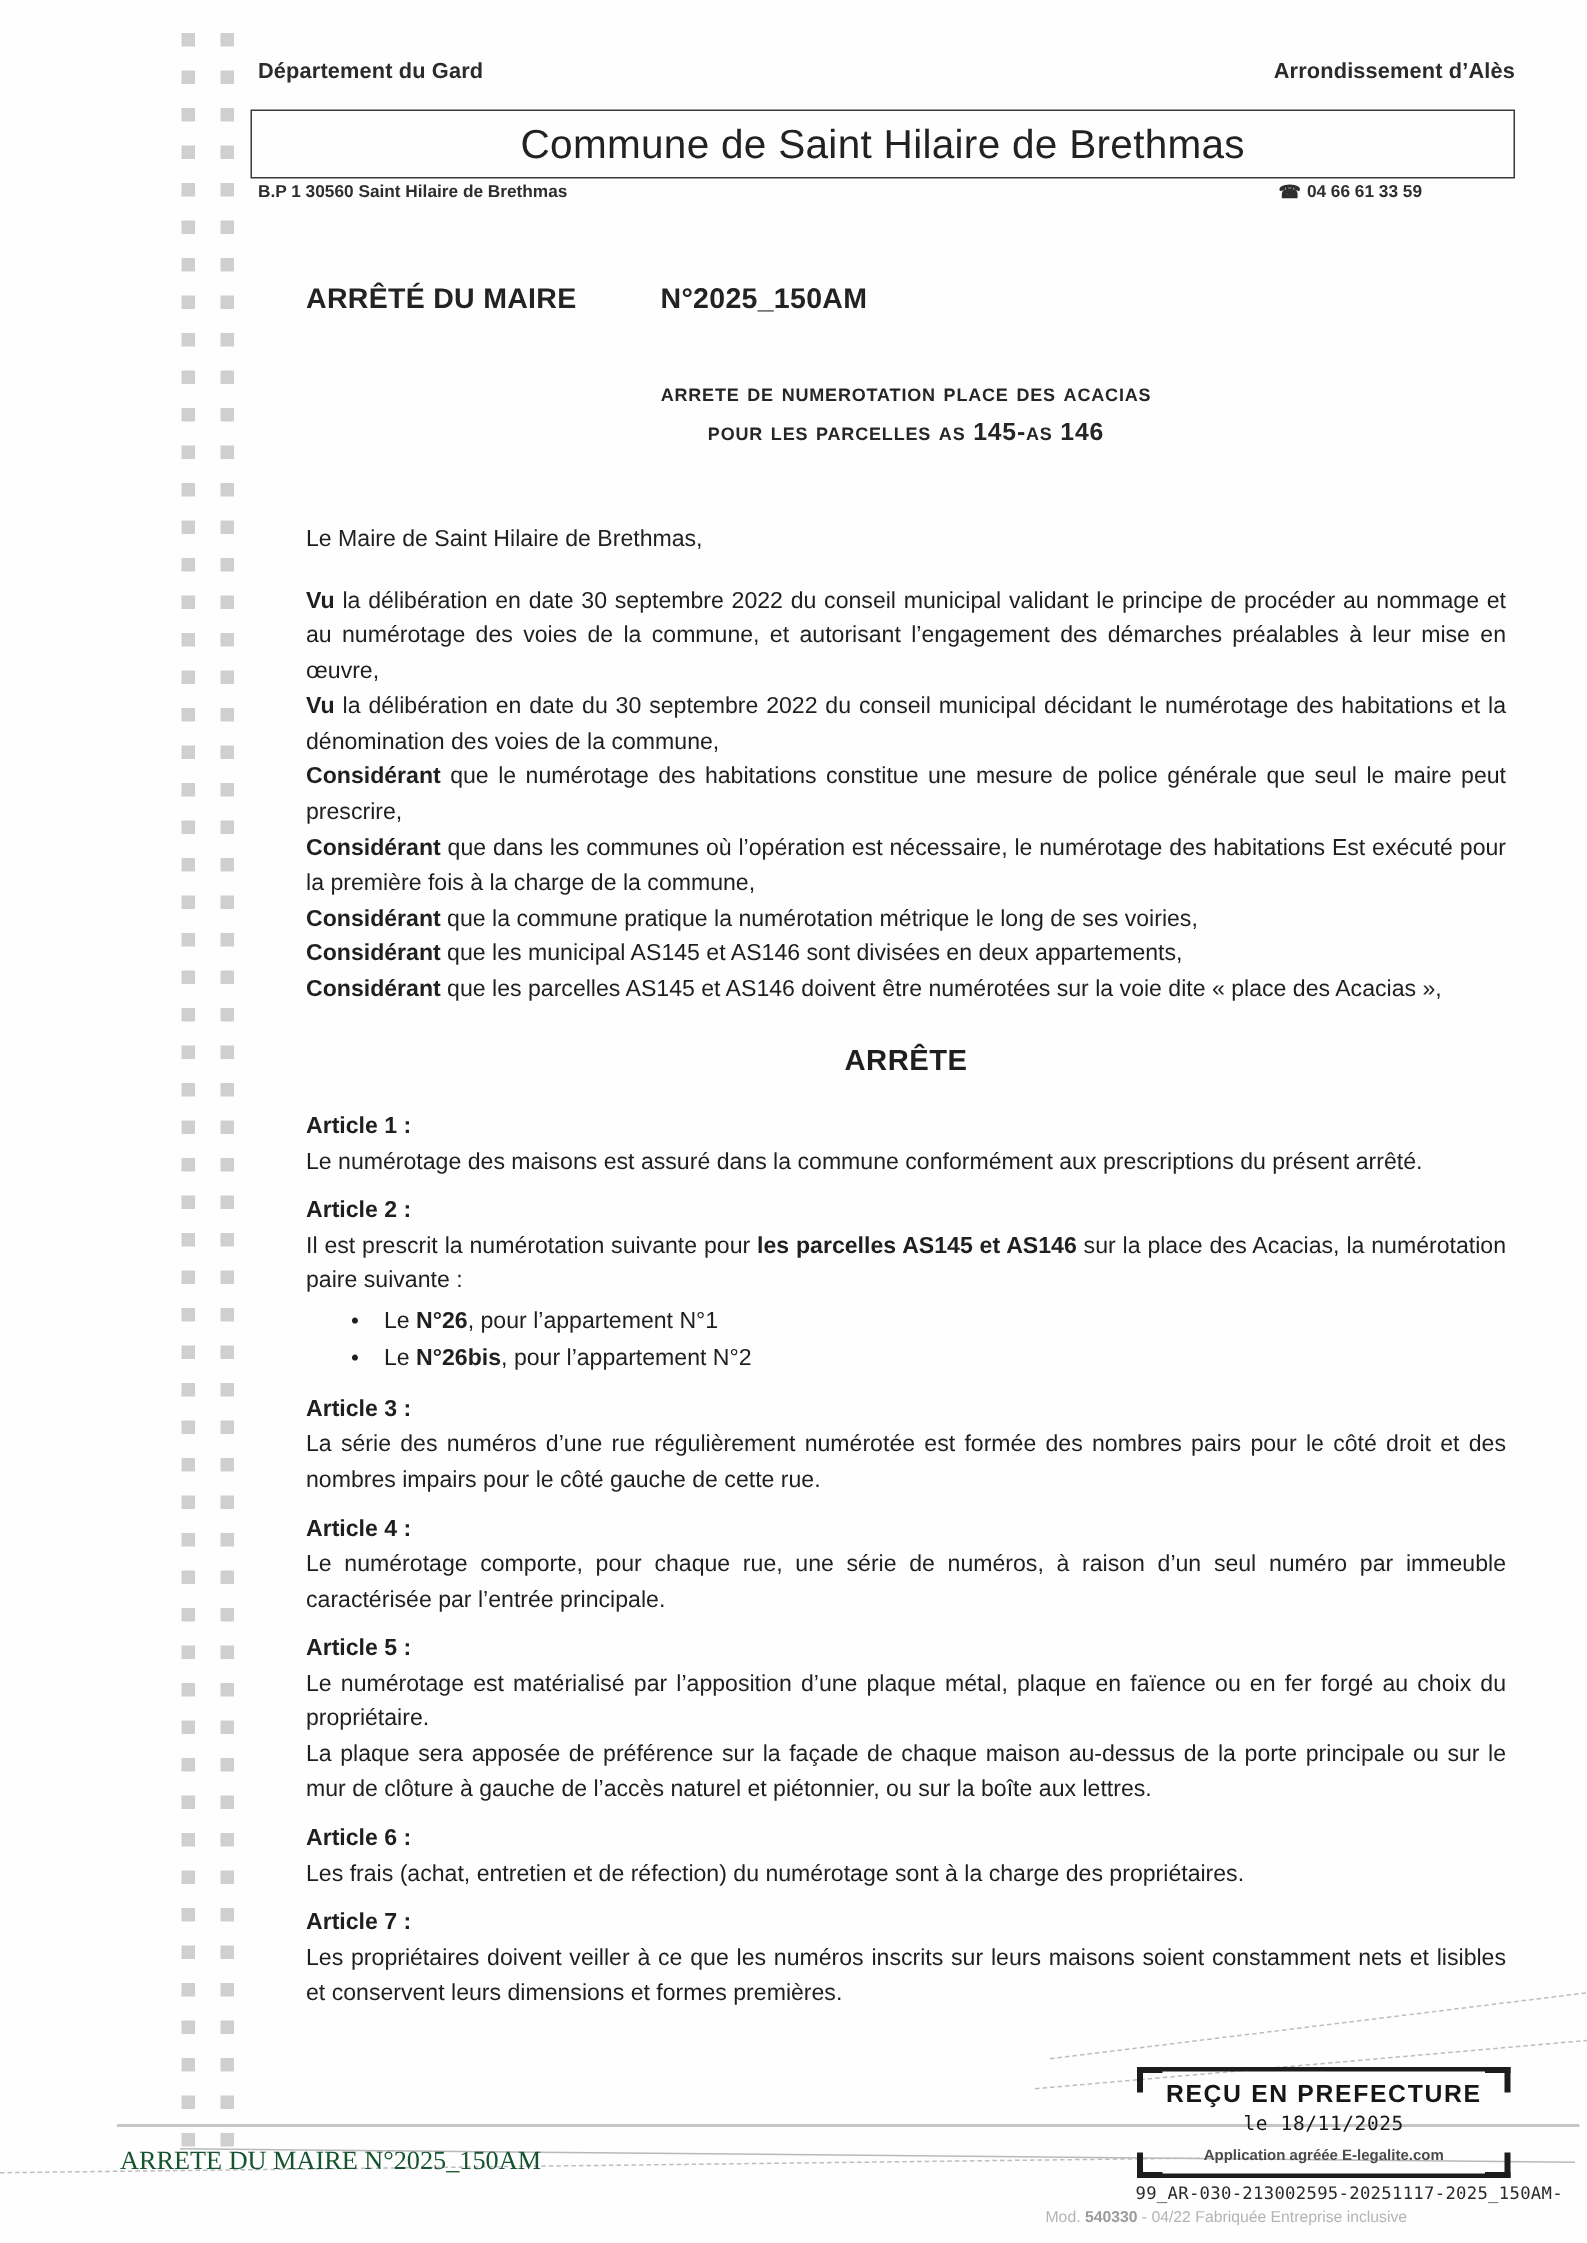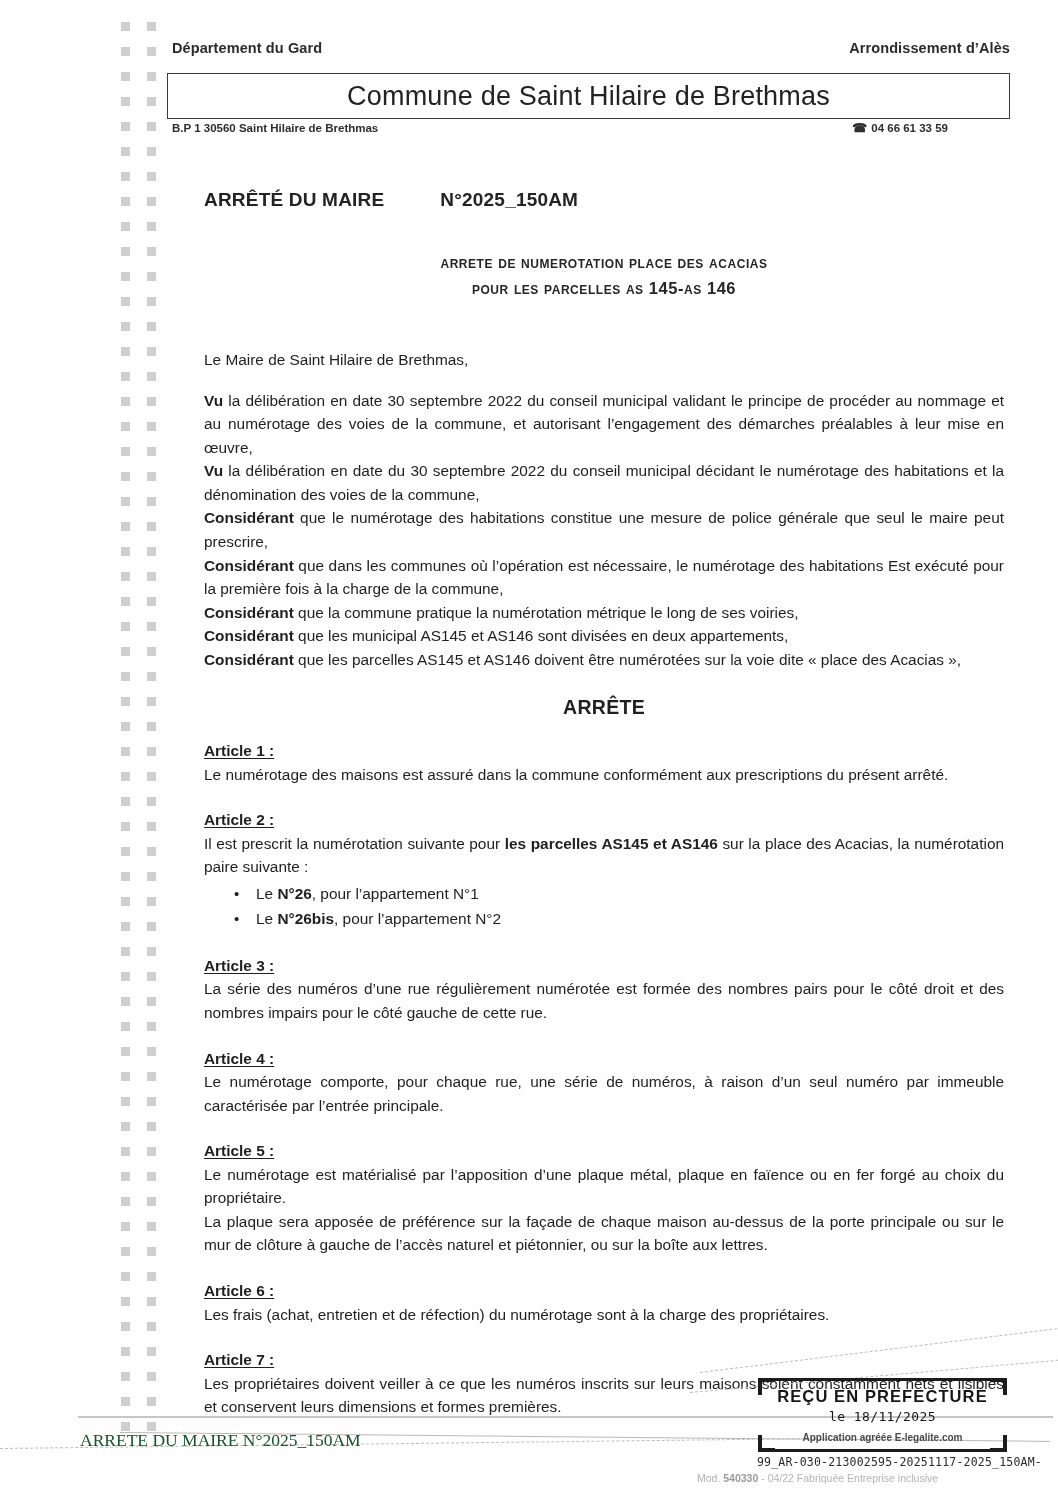--- a/index.html
+++ b/index.html
@@ -130,25 +130,24 @@
   .arrete-word {
     text-align: center;
     font-size: 19.5px;
     font-weight: 700;
     letter-spacing: .3px;
     margin: 22px 0 16px 0;
   }
 
   .art-head {
     font-weight: 700;
-    text-decoration: underline;
     text-underline-offset: 2px;
     margin-top: 12px;
   }
-  .art-head.tight { margin-top: 22px; }
+  .art-head.tight { margin-top: 9px; }
 
   ul.numlist {
     margin: 3px 0 2px 0;
     padding-left: 52px;
     list-style: none;
   }
   ul.numlist li {
     position: relative;
     line-height: 1.62;
   }

